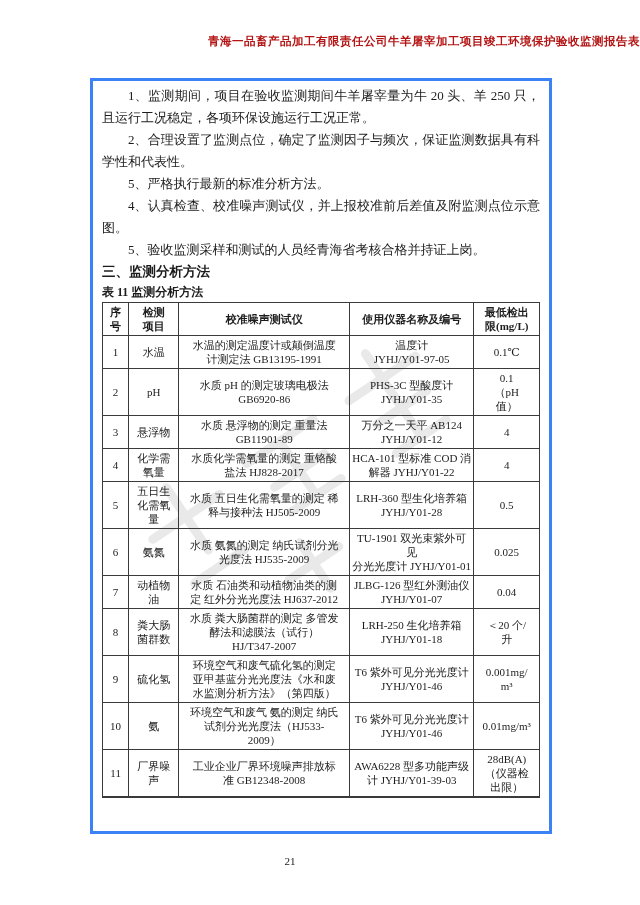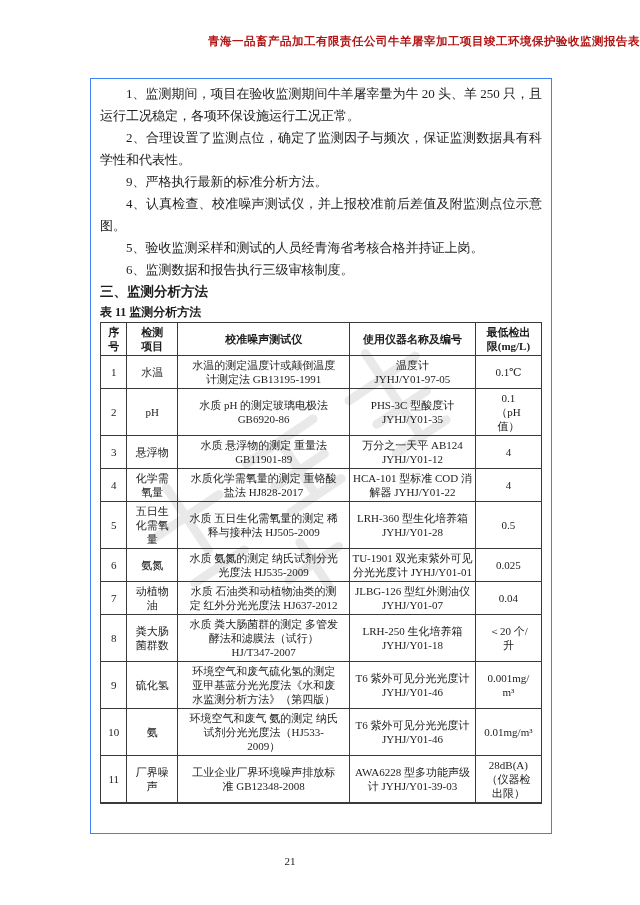--- a/index.html
+++ b/index.html
@@ -11,21 +11,21 @@
   .doc-title{
     position:absolute;top:34px;left:0;width:640px;text-align:right;
     font-size:11.5px;font-weight:bold;color:#b41414;letter-spacing:.5px;
   }
   .watermark{
     position:absolute;left:120px;top:280px;width:420px;height:400px;
     z-index:0;pointer-events:none;opacity:.55;
   }
   .content-box{
     position:absolute;left:90px;top:78px;width:462px;height:756px;
-    border:1px solid #3b82f6;box-sizing:border-box;
+    border:3px solid #3b82f6;box-sizing:border-box;
     padding:4px 9px 0 9px;z-index:1;background:transparent;
   }
   .para{
     font-size:13px;line-height:22px;text-align:justify;
     text-indent:2em;margin:0;
   }
   .sec-heading{
     font-size:13.5px;line-height:22px;font-weight:bold;margin:0;
   }
   .tbl-caption{
@@ -61,24 +61,23 @@
     <path d="M270 145 L350 145 M280 180 L340 180 M310 115 L310 215 M280 215 L340 215"></path>
     <path d="M120 260 L180 260 M150 235 L150 290"></path>
   </g>
 </svg>
 
 <div class="doc-title">青海一品畜产品加工有限责任公司牛羊屠宰加工项目竣工环境保护验收监测报告表</div>
 
 <div class="content-box">
   <p class="para">1、监测期间，项目在验收监测期间牛羊屠宰量为牛 20 头、羊 250 只，且运行工况稳定，各项环保设施运行工况正常。</p>
   <p class="para">2、合理设置了监测点位，确定了监测因子与频次，保证监测数据具有科学性和代表性。</p>
-  <p class="para">9、严格执行最新的标准分析方法。</p>
+  <p class="para">5、严格执行最新的标准分析方法。</p>
   <p class="para">4、认真检查、校准噪声测试仪，并上报校准前后差值及附监测点位示意图。</p>
   <p class="para">5、验收监测采样和测试的人员经青海省考核合格并持证上岗。</p>
-  <p class="para">6、监测数据和报告执行三级审核制度。</p>
 
   <p class="sec-heading">三、监测分析方法</p>
 
   <p class="tbl-caption">表 11 监测分析方法</p>
 
   <table class="analysis">
     <colgroup>
       <col class="c-no">
         <col class="c-item">
         <col class="c-method">

